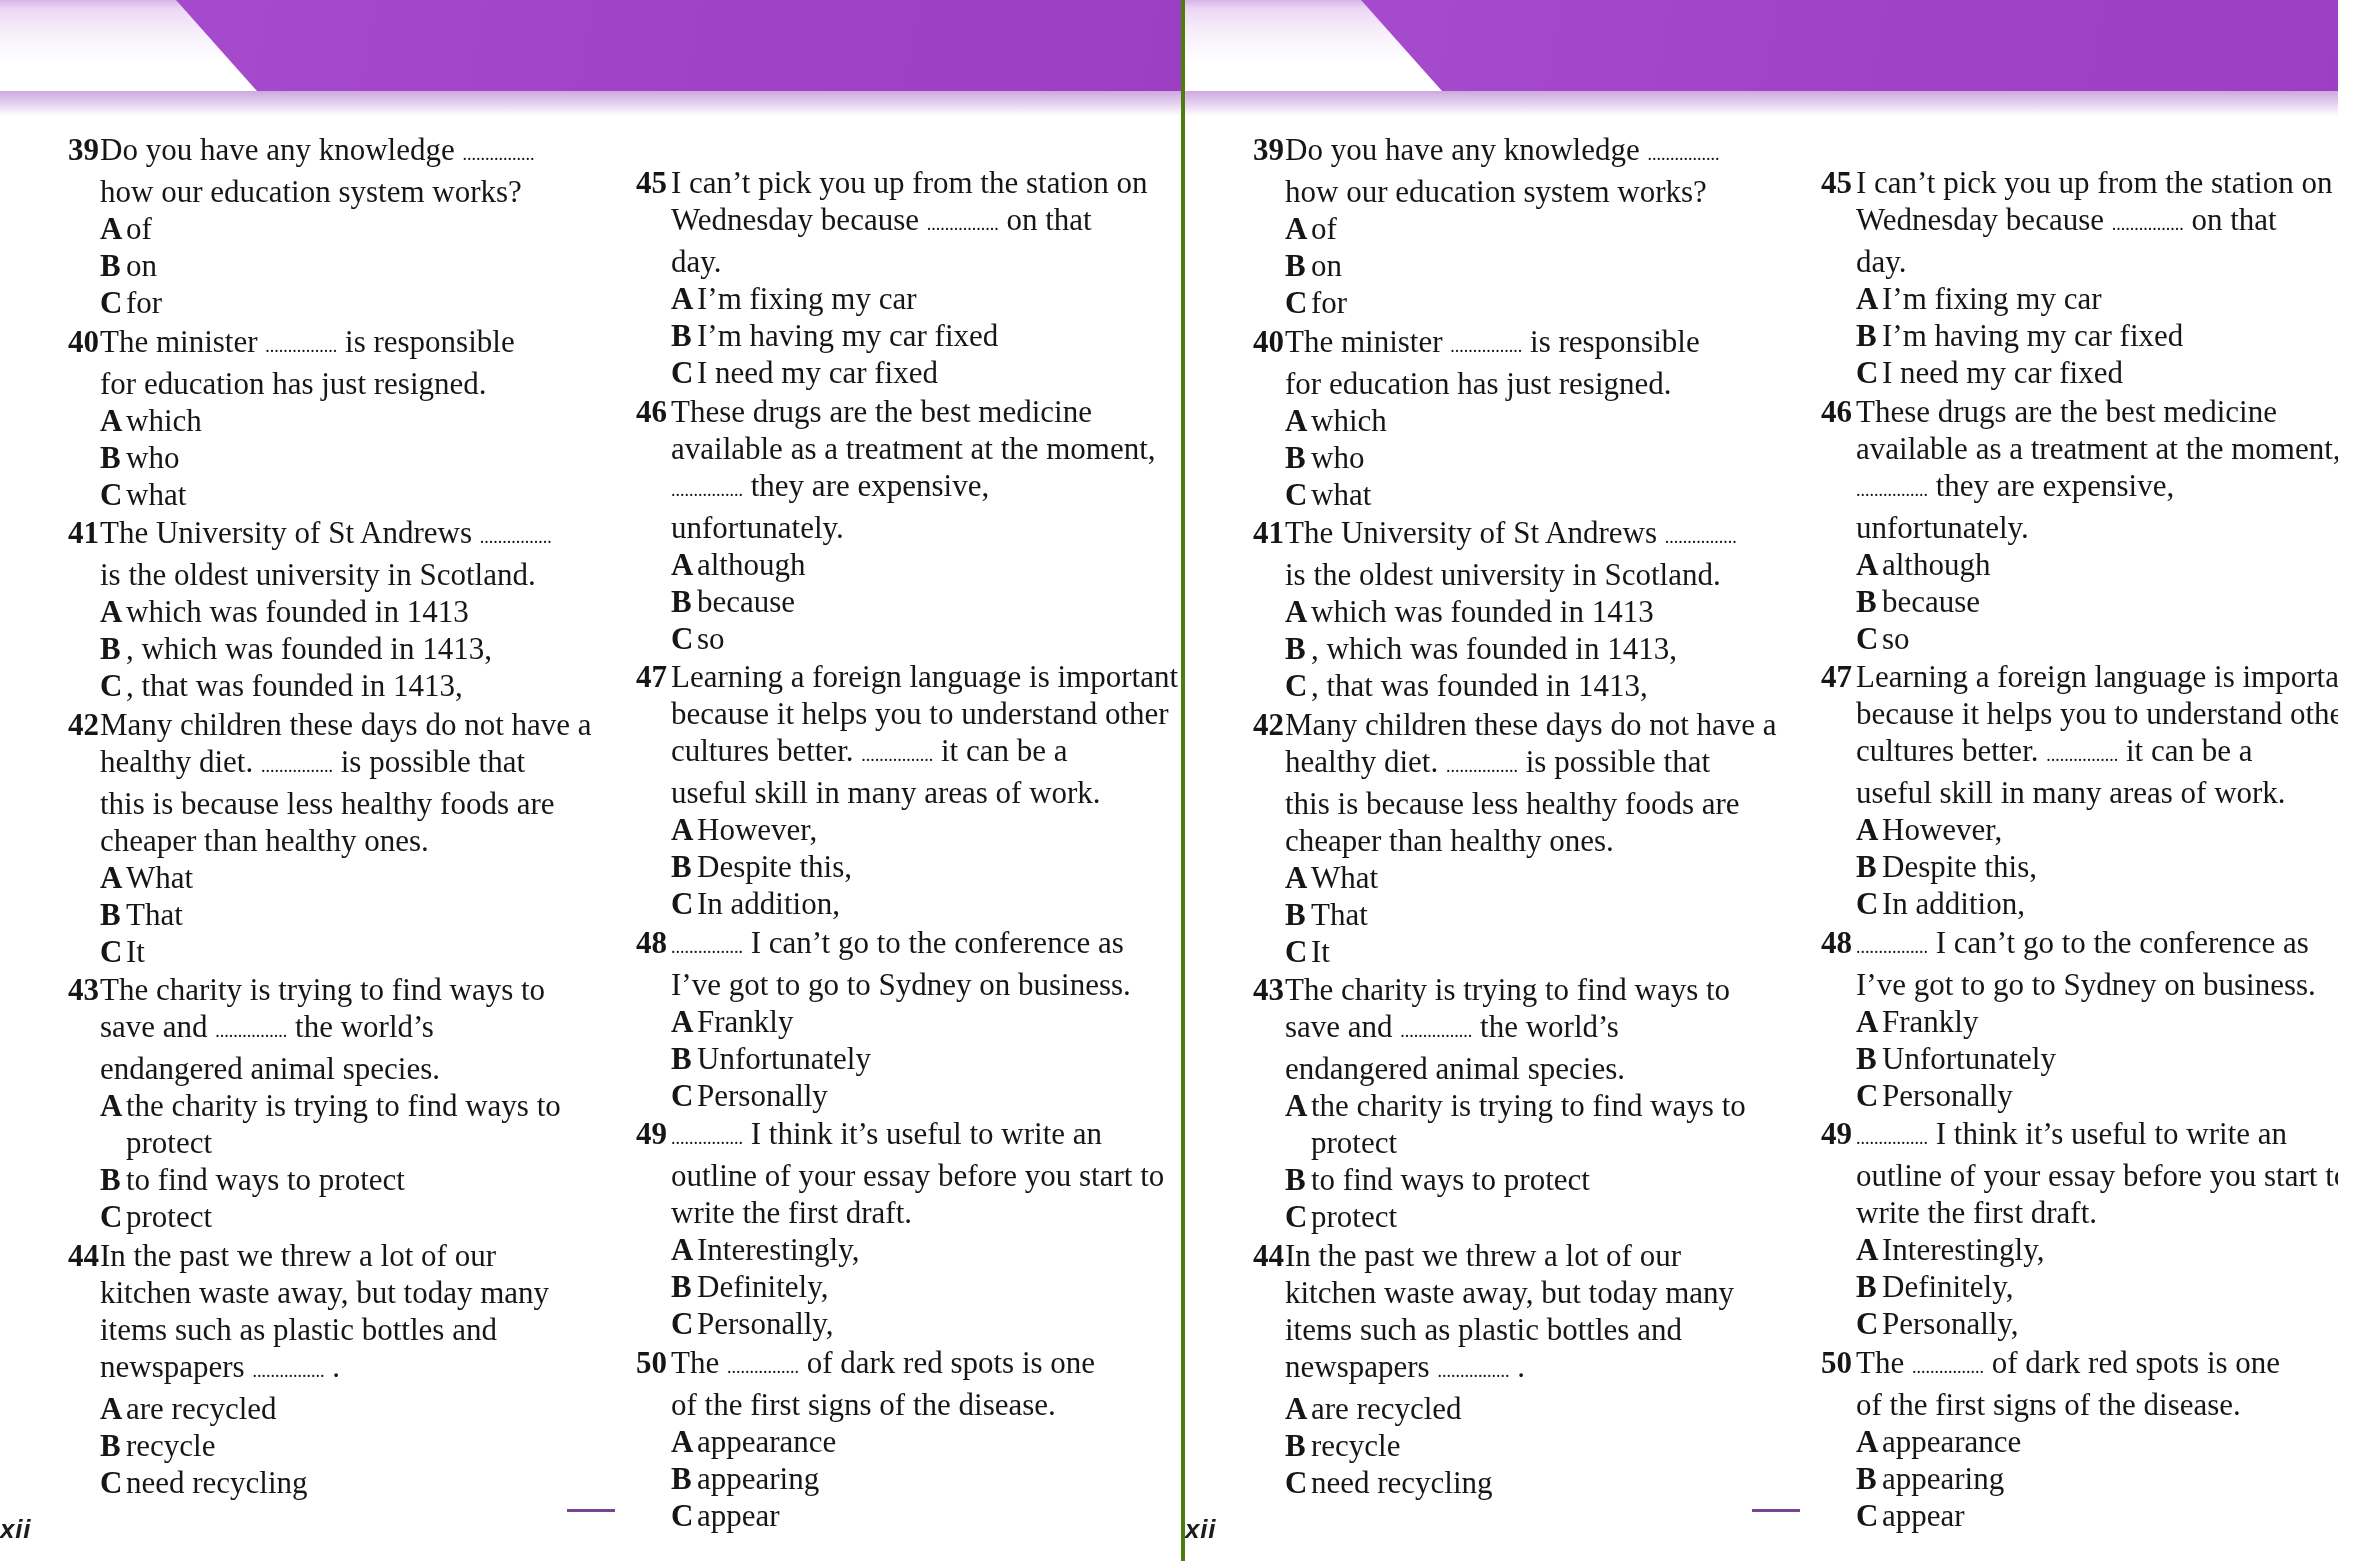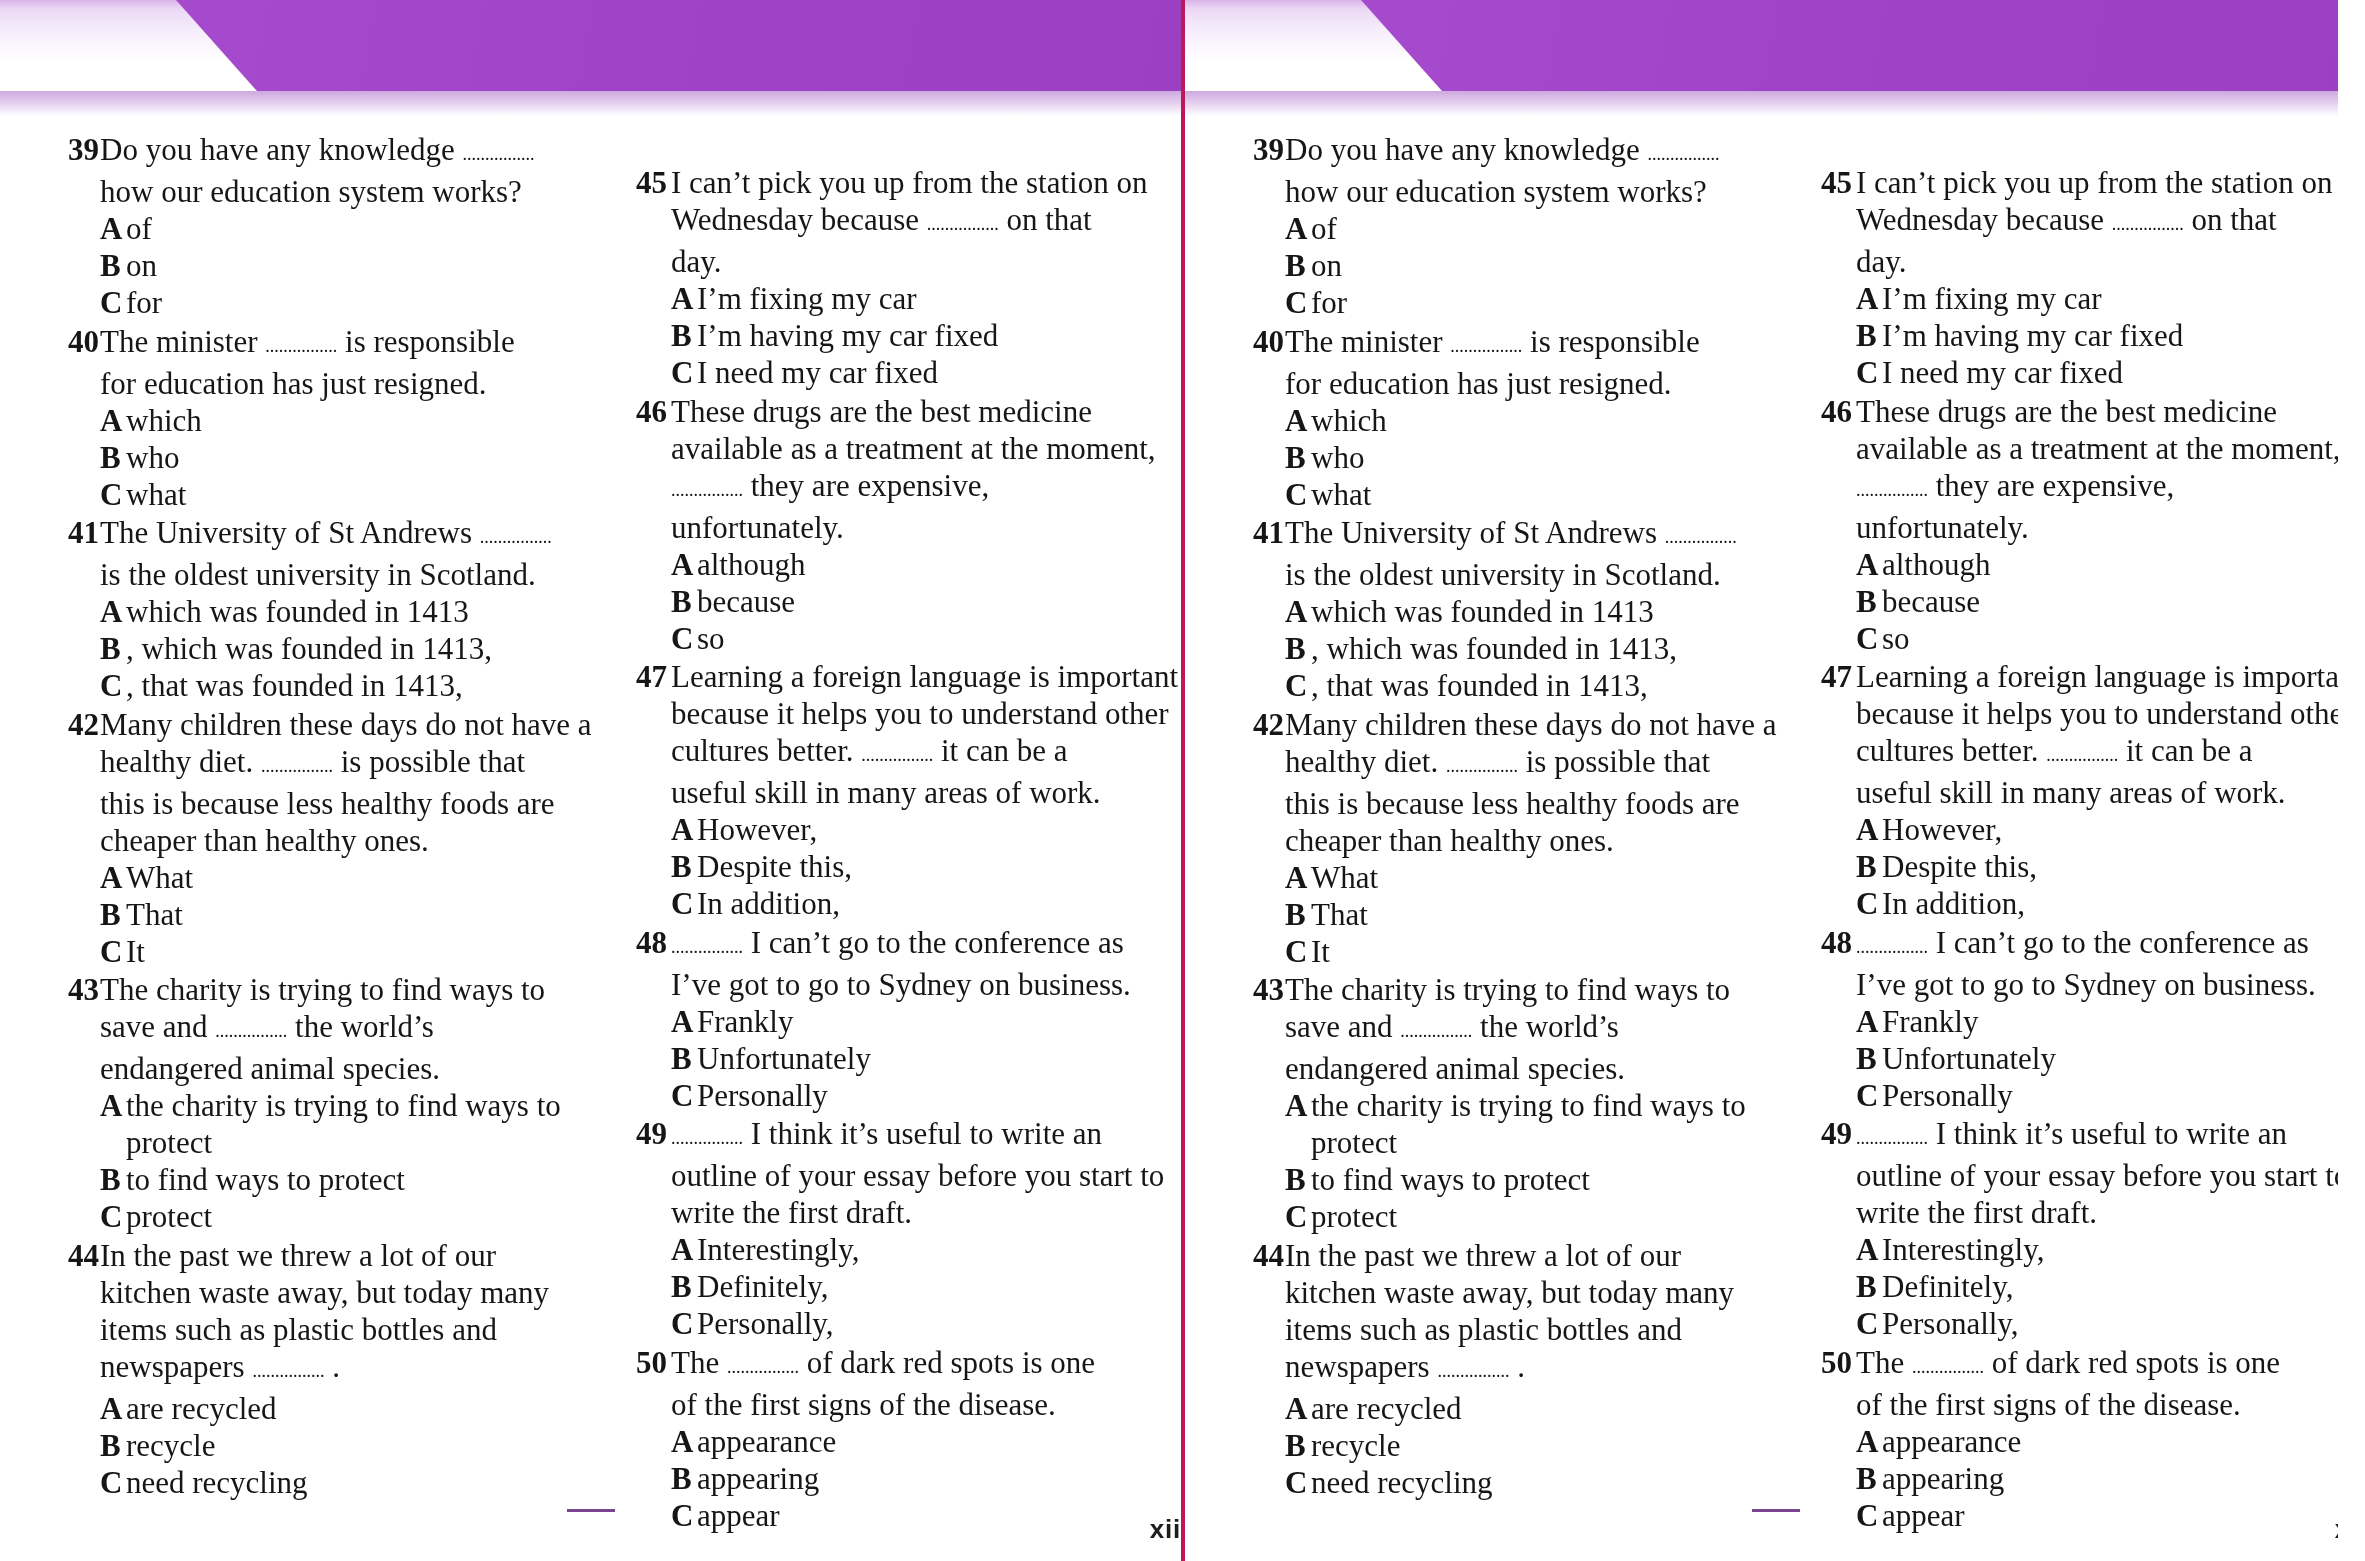--- a/index.html
+++ b/index.html
@@ -1,17 +1,17 @@
 <!DOCTYPE html>
 <html style="font-size:12.4px"><head>
 <meta charset="utf-8">
 <style>
   html, body { margin:0; padding:0; background:#ffffff; }
   .spread {
-    position:relative; width:2338px; height:1561px; background:#be185d;
+    position:relative; width:2338px; height:1561px; background:#4d7c0f;
     font-family:"Liberation Serif","DejaVu Serif",serif; color:#161616;
     overflow:hidden;
   }
   .page { position:absolute; top:0; width:1181px; height:1561px; background:#ffffff; overflow:hidden; }
   .page-left  { left:0; }
   .page-right { left:1185px; }
 
   
   .banner { position:absolute; top:0; left:0; width:100%; height:91px;
             background:linear-gradient(100deg,#a74ccf 0%,#a042c8 60%,#9c3fc3 100%); }
@@ -27,21 +27,21 @@
   .col-b { left:636px; width:545px;margin-top:33px; }
   .question { position:relative; padding-left:32px; margin-bottom:1.5px; }
   .col-b .question { padding-left:35px; }
   .qnum { position:absolute; left:0; top:0; font-weight:bold; }
   .qline { white-space:nowrap; }
   .option { position:relative; padding-left:26px; }
   .olabel { position:absolute; left:0; top:0; font-weight:bold; }
   .blank { font-size:18px; letter-spacing:0; }
 
   
-  .page-footer { position:absolute; top:1509px; left:0; width:100%; text-align:right; }
+  .page-footer { position:absolute; top:1509px; left:0; width:100%; text-align:left;font-style:italic; }
   .footer-rule { width:48px; height:3.1px; margin:0 auto 2.3px auto; }
   .footer-num  { font-family:"Liberation Sans","DejaVu Sans",sans-serif;
                  font-weight:bold; font-size:26px; letter-spacing:0.8px; color:#1d1d1d; }
 </style>
 </head>
 <body>
 
 <div class="spread">
 
   <section class="page page-left">

